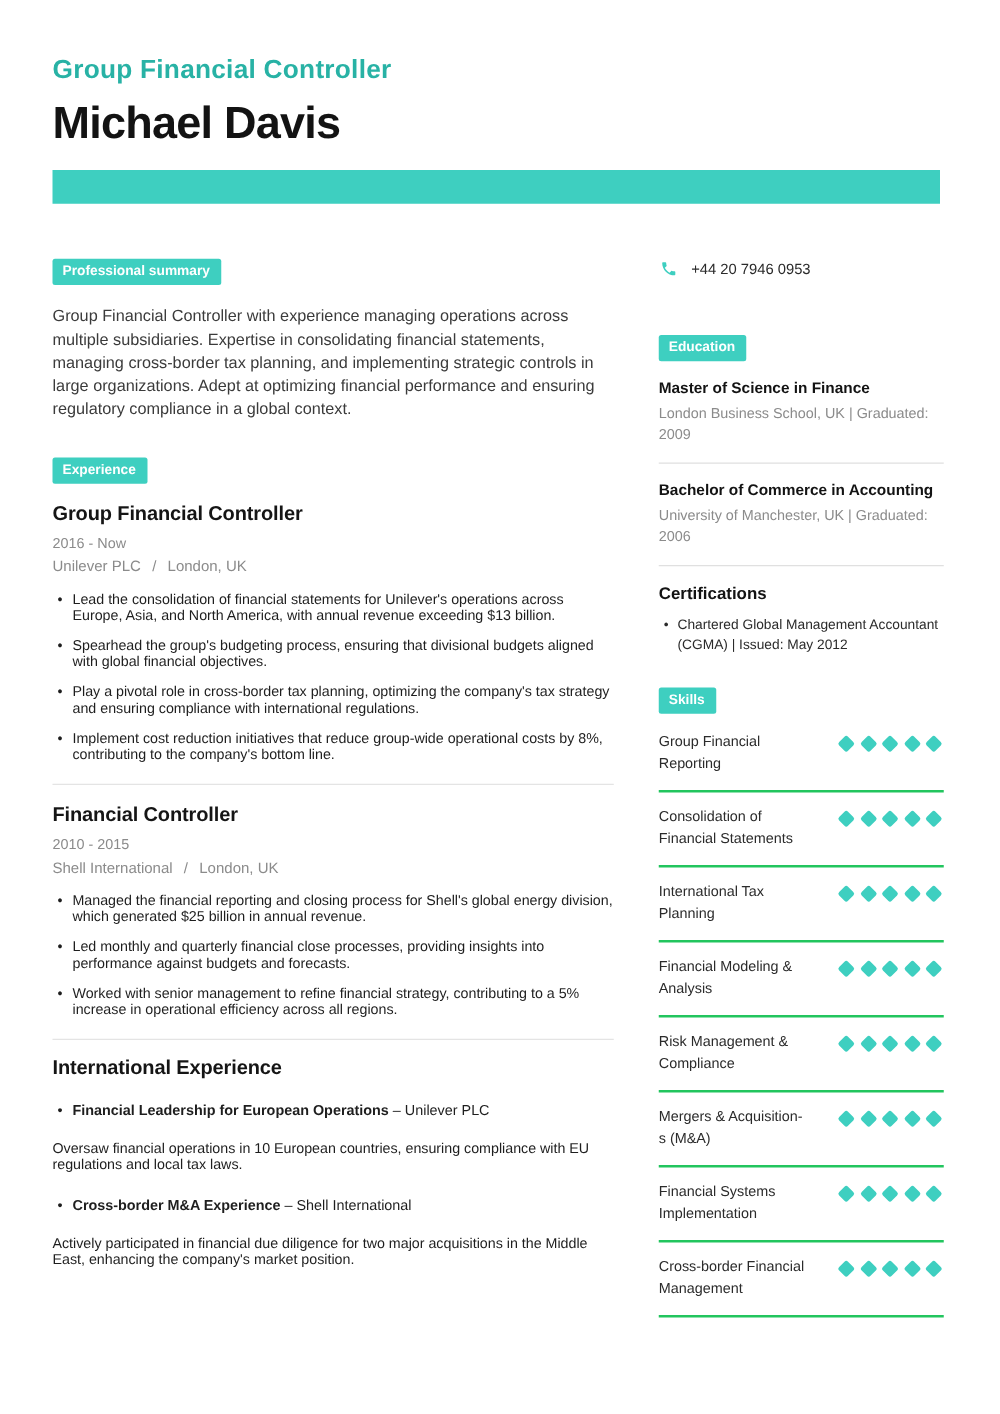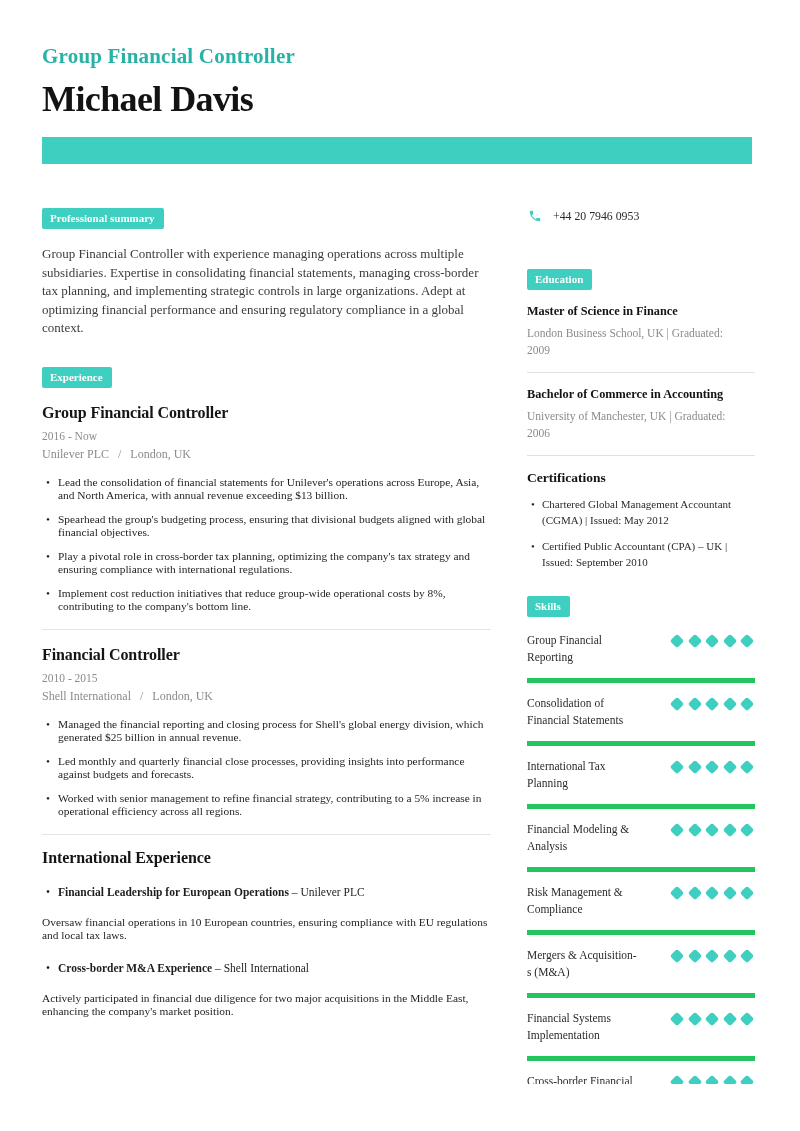--- a/index.html
+++ b/index.html
@@ -1,20 +1,20 @@
 <!DOCTYPE html>
 <html style="--accent: #3ecfc0; --accent-dark: #28b2a5;"><head>
 <meta charset="utf-8">
 <style>
   :root { --accent:#3ecfc0; --accent-dark:#28b2a5; }
   * { margin:0; padding:0; box-sizing:border-box; }
   html,body { background:#fff; }
   .page {
     width:800px; height:1084px; background:#fff; position:relative;
-    font-family:Liberation Serif, serif; overflow:hidden;
+    font-family:Liberation Sans, sans-serif; overflow:hidden;
   }
   .inner { padding:44px 45px 0 42px; }
 
   
   .role-title { color:var(--accent-dark); font-size:21px; font-weight:700; letter-spacing:.2px; }
   .name { font-size:36px; font-weight:700; color:#131313; margin-top:9px; letter-spacing:-.6px; }
   .accent-bar { height:27px; background:var(--accent); margin-top:17px; width:710px; }
 
   
   .columns { display:flex; margin-top:44px; gap:36px; }
@@ -58,21 +58,21 @@
   .r-divider { border-top:1px solid #e0e0e0; margin-top:13px; }
   .cert-heading { font-size:13.5px; font-weight:700; color:#131313; margin-top:14px; }
   ul.cert-list { list-style:none; margin-top:2px; }
   ul.cert-list li {
     font-size:11px; line-height:16px; color:#2b2b2b;
     padding-left:15px; position:relative; margin-top:10px; white-space:pre-line;
   }
   ul.cert-list li::before { content:"•"; position:absolute; left:4px; top:0; }
   .skills-badge { margin-top:26px; }
   .skills-list { margin-top:3px; }
-  .skill-row { display:flex; justify-content:space-between; padding:12px 0 12px; border-bottom:5px solid #22c55e; }
+  .skill-row { display:flex; justify-content:space-between; padding:12px 0 12px; border-bottom:2px solid #22c55e; }
   .skill-label { font-size:11.5px; line-height:17px; color:#2b2b2b; white-space:pre-line; }
   .skill-rating { display:flex; gap:7.5px; padding-top:4px; padding-right:3px; }
   .diamond { width:10px; height:10px; background:var(--accent); border-radius:2px; transform:rotate(45deg); flex:0 0 10px; }
 </style>
 </head>
 <body>
 
 <div class="page">
   <div class="inner">
 
@@ -171,22 +171,20 @@
           <div class="edu-details">University of Manchester, UK | Graduated:
 2006</div>
         </div>
         <div class="r-divider"></div>
 
         <h3 class="cert-heading">Certifications</h3>
         <ul class="cert-list">
 
         <li>Chartered Global Management Accountant
 (CGMA) | Issued: May 2012</li>
-            <li>Certified Public Accountant (CPA) – UK |
-Issued: September 2010</li>
           </ul>
 
         <div><span class="badge skills-badge">Skills</span></div>
 
         <div class="skills-list">
 
             <div class="skill-row">
               <div class="skill-label">Group Financial
 Reporting</div>
               <div class="skill-rating">

